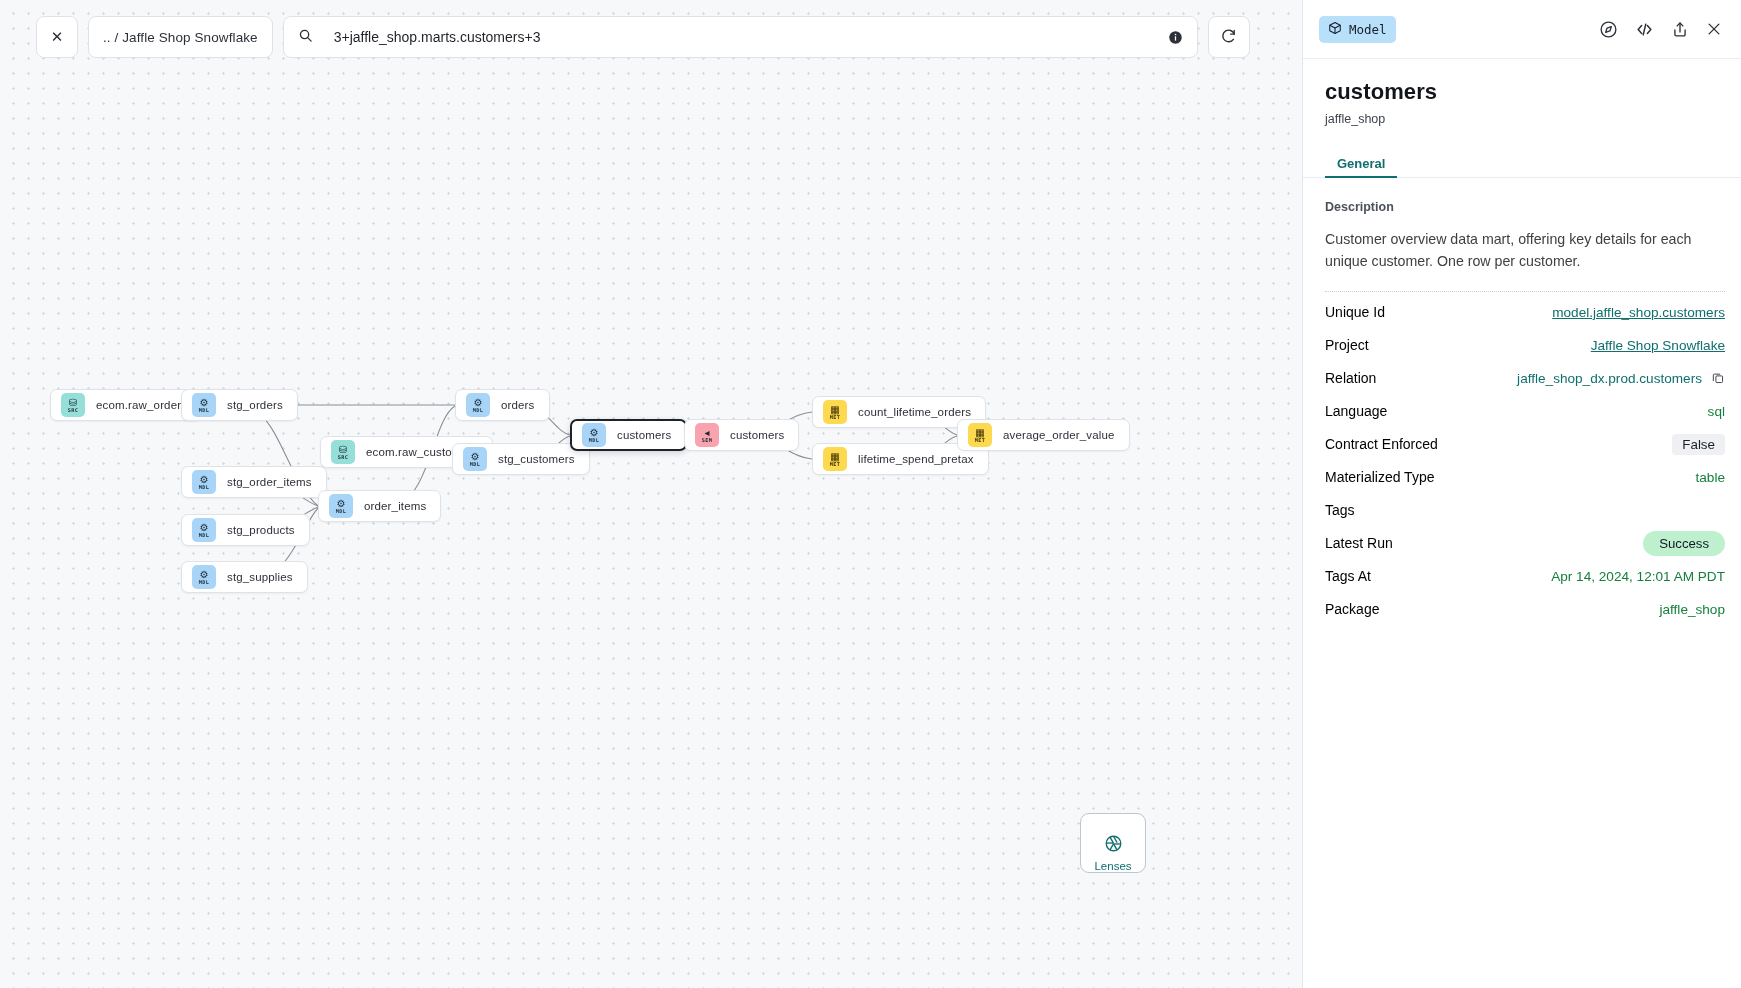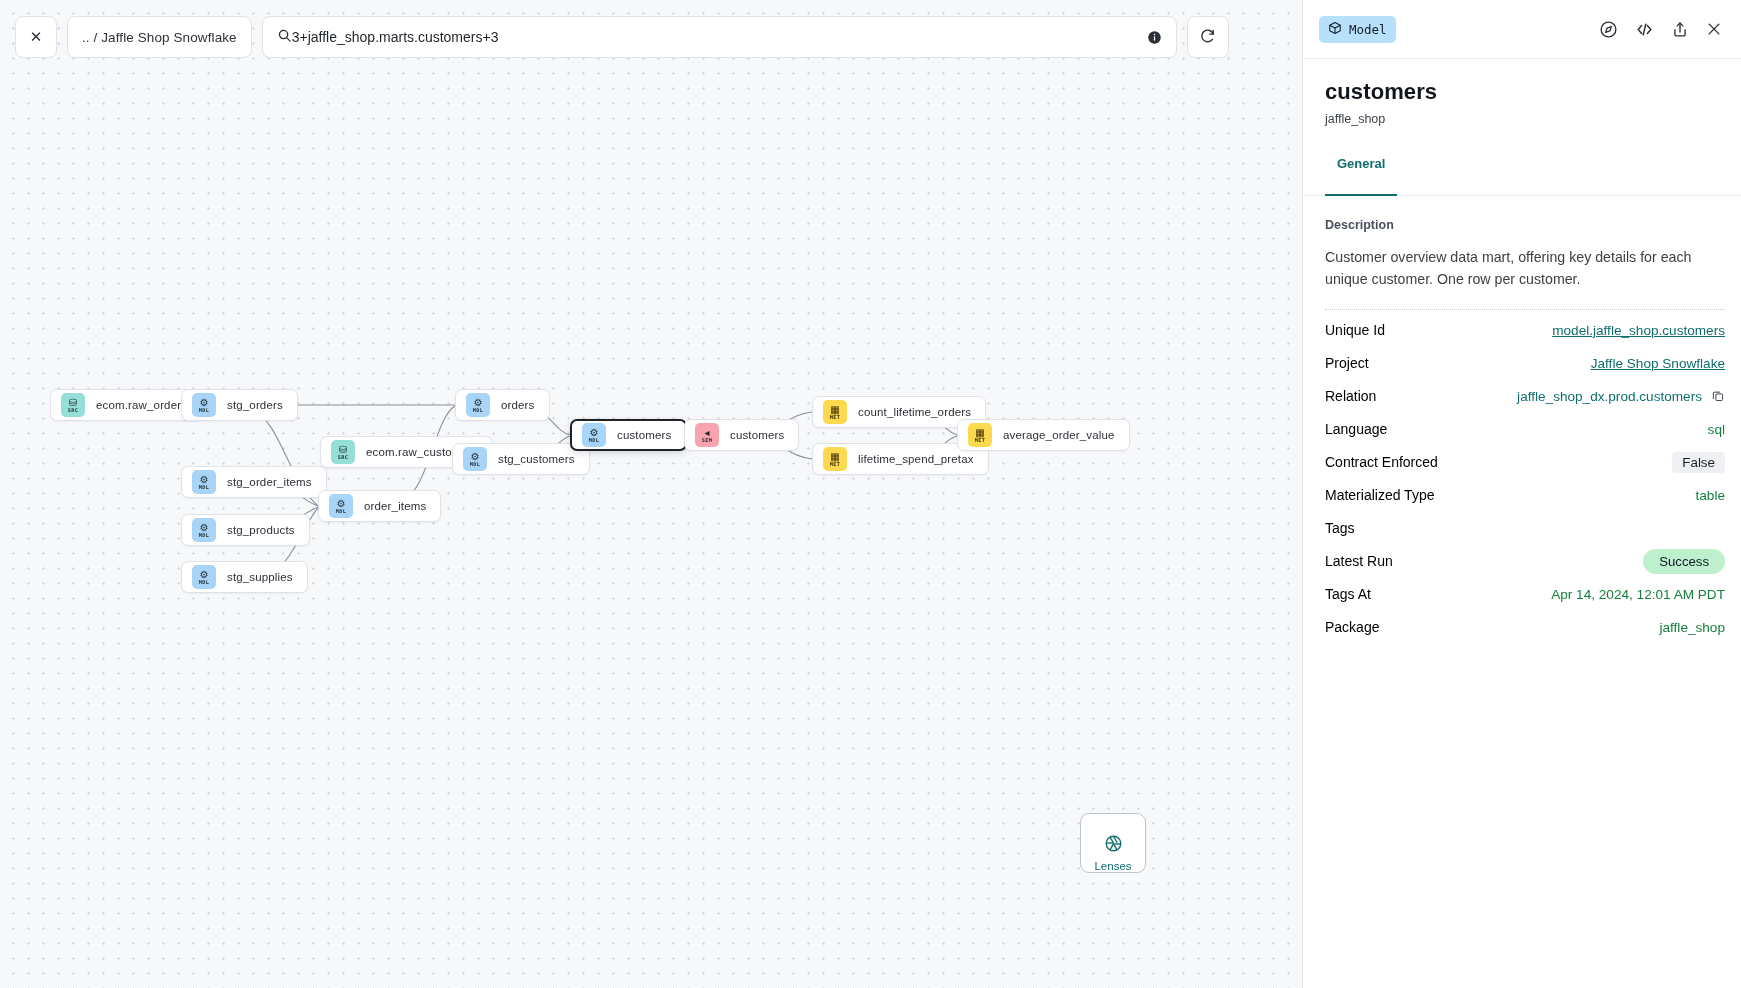--- a/index.html
+++ b/index.html
@@ -15,32 +15,32 @@
   #canvas {
     position: absolute; left: 0; top: 0;
     width: 1302px; height: 988px;
     background-color: #f7f8fa;
     background-image: radial-gradient(#d6dae1 1px, transparent 1.1px);
     background-size: 15px 15px;
     background-position: 6px 6px;
   }
 
   
-  .toolbar { position: absolute; left: 15px; top: 16px; display: flex; align-items: center; gap: 10px; }
+  .toolbar { position: absolute; left: 36px; top: 16px; display: flex; align-items: center; gap: 10px; }
   .tb-btn {
     height: 42px; min-width: 42px;
     background: #fff; border: 1px solid #dfe2e8; border-radius: 8px;
     display: flex; align-items: center; justify-content: center;
     cursor: pointer; color: #2c3038;
   }
   .tb-btn.breadcrumb { padding: 0 14px; font-size: 13.5px; color: #2c3038; letter-spacing: .1px; }
   .tb-search {
     height: 42px; width: 915px;
     background: #fff; border: 1px solid #dfe2e8; border-radius: 8px;
-    display: flex; align-items: center; padding: 0 14px; gap: 0;
+    display: flex; align-items: center; padding: 0 14px; gap: 21px;
     cursor: text;
   }
   .tb-search .sq { flex: 1; font-size: 14px; color: #1f2329; }
   .tb-search .info { color: #2c3038; display:flex; }
   .icon-x::before { content: "\2715"; font-size: 15px; line-height: 1; }
 
   
   #graph { position: absolute; left: 0; top: 0; width: 1302px; height: 988px; overflow: visible; }
   .edge { fill: none; stroke: #8a8f99; stroke-width: 1.1px; }
   .edge.dotted { stroke-dasharray: 2.2 2.6; }
@@ -99,21 +99,21 @@
   .panel-icons { display: flex; align-items: center; gap: 16px; color: #2c3038; }
   .panel-icons > span { display: flex; cursor: pointer; }
 
   .panel-head { padding: 20px 22px 0 22px; }
   .panel-title { font-size: 22px; font-weight: bold; color: #12161c; letter-spacing: .1px; }
   .panel-sub { font-size: 12.5px; color: #3d434c; margin-top: 7px; }
 
   .tabs { padding: 0 22px; margin-top: 24px; border-bottom: 1px solid #e9ecf0; display: flex; }
   .tab {
     font-size: 13px; font-weight: bold; color: #0f6e6e;
-    padding: 6px 12px 23px 12px; border-bottom: 2.5px solid #0f6e6e;
+    padding: 6px 12px 5px 12px; border-bottom: 2.5px solid #0f6e6e;
     cursor: pointer; margin-bottom: -1px;
   }
 
   .panel-body { padding: 22px 16px 0 22px; overflow-y: auto; flex: 1; }
   .sec-label { font-size: 12.5px; font-weight: bold; color: #4b515b; }
   .desc { font-size: 14.2px; color: #404040; line-height: 1.58; margin-top: 14px; }
   .divider { border-bottom: 1px dotted #c9cdd4; margin: 18px 0 4px 0; }
 
   .row {
     display: flex; align-items: center; justify-content: space-between;

